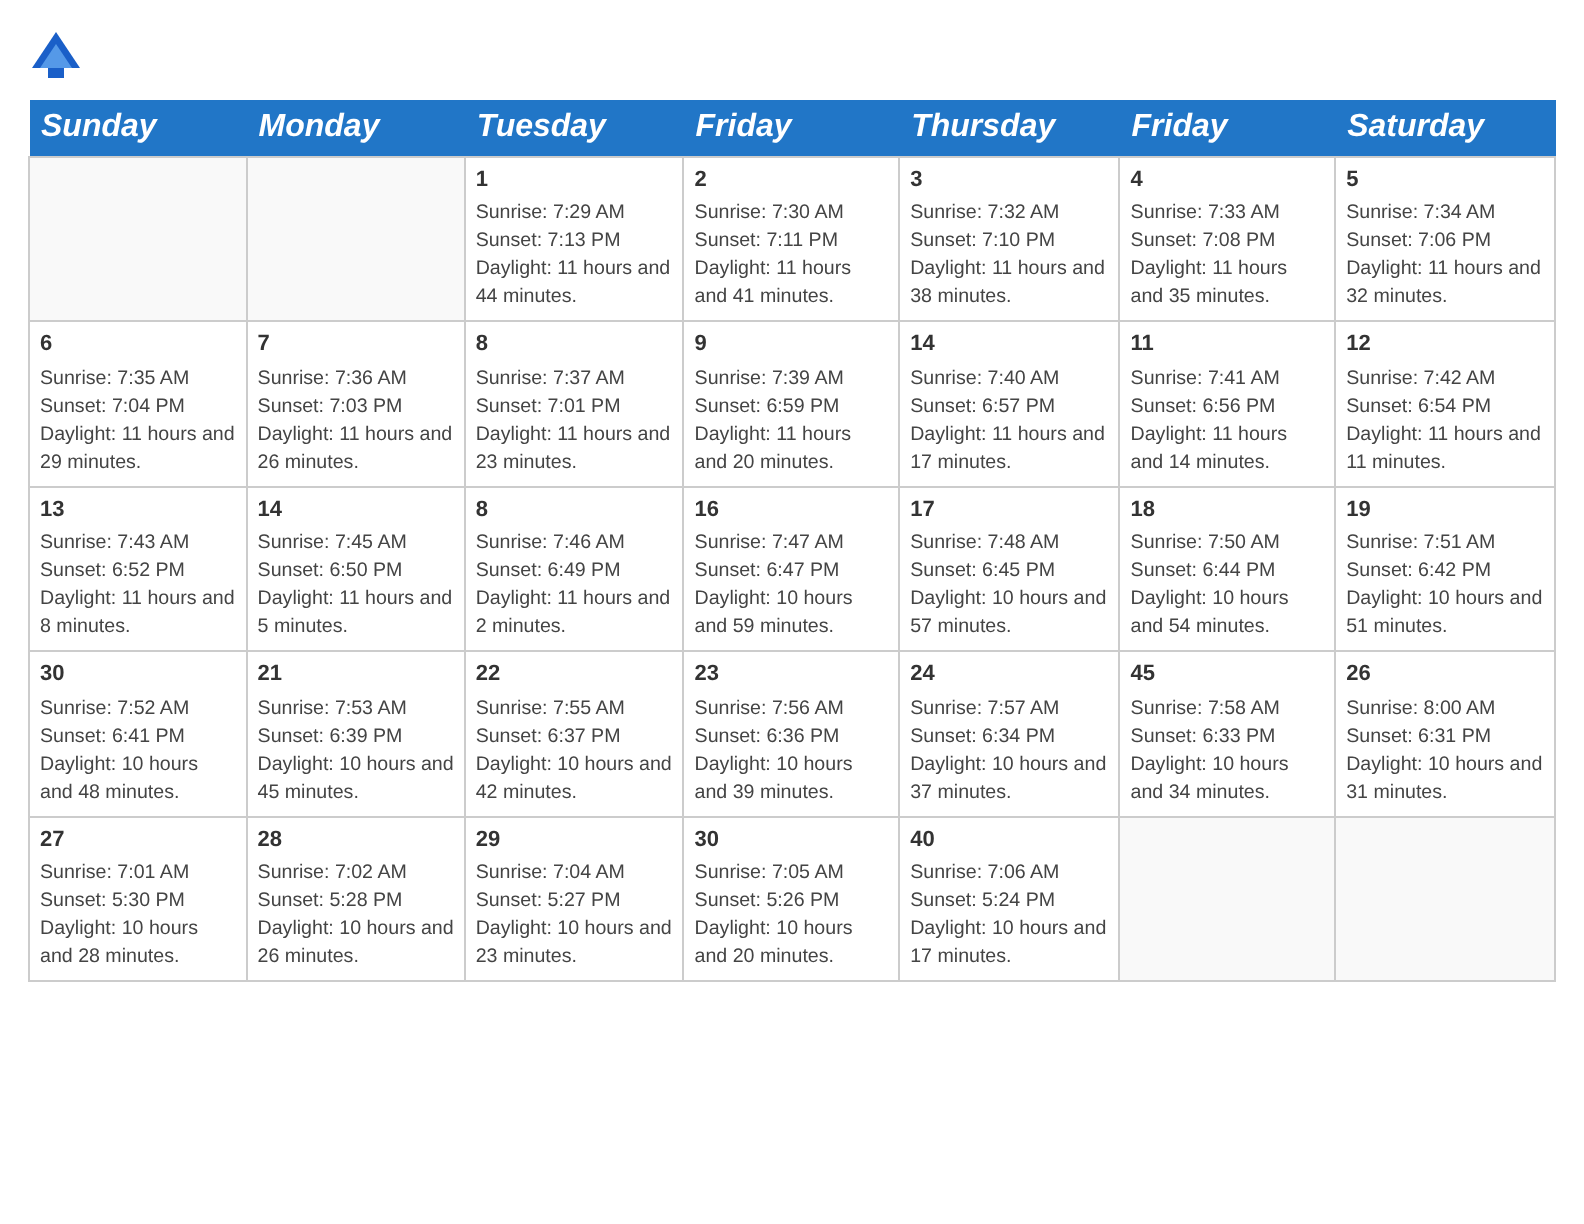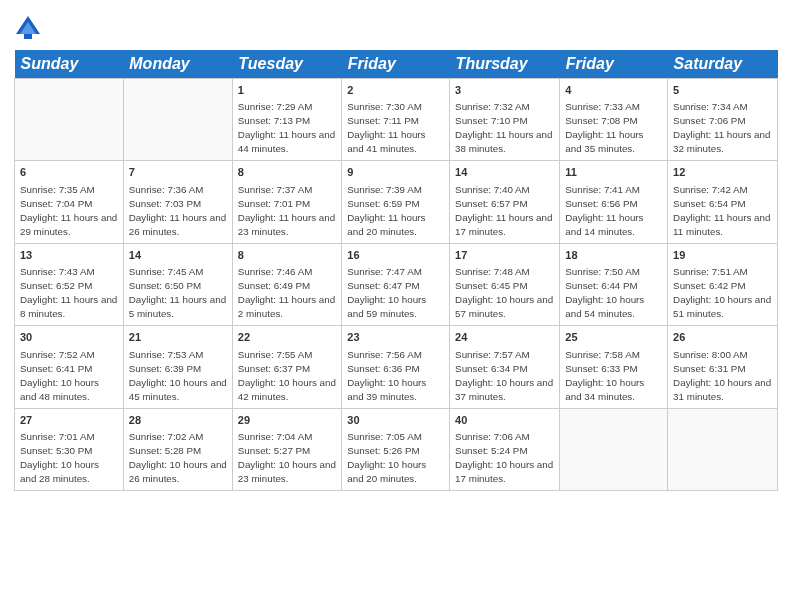--- a/index.html
+++ b/index.html
@@ -153,21 +153,21 @@
           <td><span class="day-num">17</span><span class="day-info">Sunrise: 7:48 AM<br>Sunset: 6:45 PM<br>Daylight: 10 hours and 57 minutes.</span></td>
           <td><span class="day-num">18</span><span class="day-info">Sunrise: 7:50 AM<br>Sunset: 6:44 PM<br>Daylight: 10 hours and 54 minutes.</span></td>
           <td><span class="day-num">19</span><span class="day-info">Sunrise: 7:51 AM<br>Sunset: 6:42 PM<br>Daylight: 10 hours and 51 minutes.</span></td>
         </tr>
         <tr>
           <td><span class="day-num">30</span><span class="day-info">Sunrise: 7:52 AM<br>Sunset: 6:41 PM<br>Daylight: 10 hours and 48 minutes.</span></td>
           <td><span class="day-num">21</span><span class="day-info">Sunrise: 7:53 AM<br>Sunset: 6:39 PM<br>Daylight: 10 hours and 45 minutes.</span></td>
           <td><span class="day-num">22</span><span class="day-info">Sunrise: 7:55 AM<br>Sunset: 6:37 PM<br>Daylight: 10 hours and 42 minutes.</span></td>
           <td><span class="day-num">23</span><span class="day-info">Sunrise: 7:56 AM<br>Sunset: 6:36 PM<br>Daylight: 10 hours and 39 minutes.</span></td>
           <td><span class="day-num">24</span><span class="day-info">Sunrise: 7:57 AM<br>Sunset: 6:34 PM<br>Daylight: 10 hours and 37 minutes.</span></td>
-          <td><span class="day-num">25</span><span class="day-info">Sunrise: 7:58 AM<br>Sunset: 6:33 PM<br>Daylight: 10 hours and 34 minutes.</span></td>
+          <td><span class="day-num">45</span><span class="day-info">Sunrise: 7:58 AM<br>Sunset: 6:33 PM<br>Daylight: 10 hours and 34 minutes.</span></td>
           <td><span class="day-num">26</span><span class="day-info">Sunrise: 8:00 AM<br>Sunset: 6:31 PM<br>Daylight: 10 hours and 31 minutes.</span></td>
         </tr>
         <tr>
           <td><span class="day-num">27</span><span class="day-info">Sunrise: 7:01 AM<br>Sunset: 5:30 PM<br>Daylight: 10 hours and 28 minutes.</span></td>
           <td><span class="day-num">28</span><span class="day-info">Sunrise: 7:02 AM<br>Sunset: 5:28 PM<br>Daylight: 10 hours and 26 minutes.</span></td>
           <td><span class="day-num">29</span><span class="day-info">Sunrise: 7:04 AM<br>Sunset: 5:27 PM<br>Daylight: 10 hours and 23 minutes.</span></td>
           <td><span class="day-num">30</span><span class="day-info">Sunrise: 7:05 AM<br>Sunset: 5:26 PM<br>Daylight: 10 hours and 20 minutes.</span></td>
           <td><span class="day-num">40</span><span class="day-info">Sunrise: 7:06 AM<br>Sunset: 5:24 PM<br>Daylight: 10 hours and 17 minutes.</span></td>
           <td class="empty"></td>
           <td class="empty"></td>

